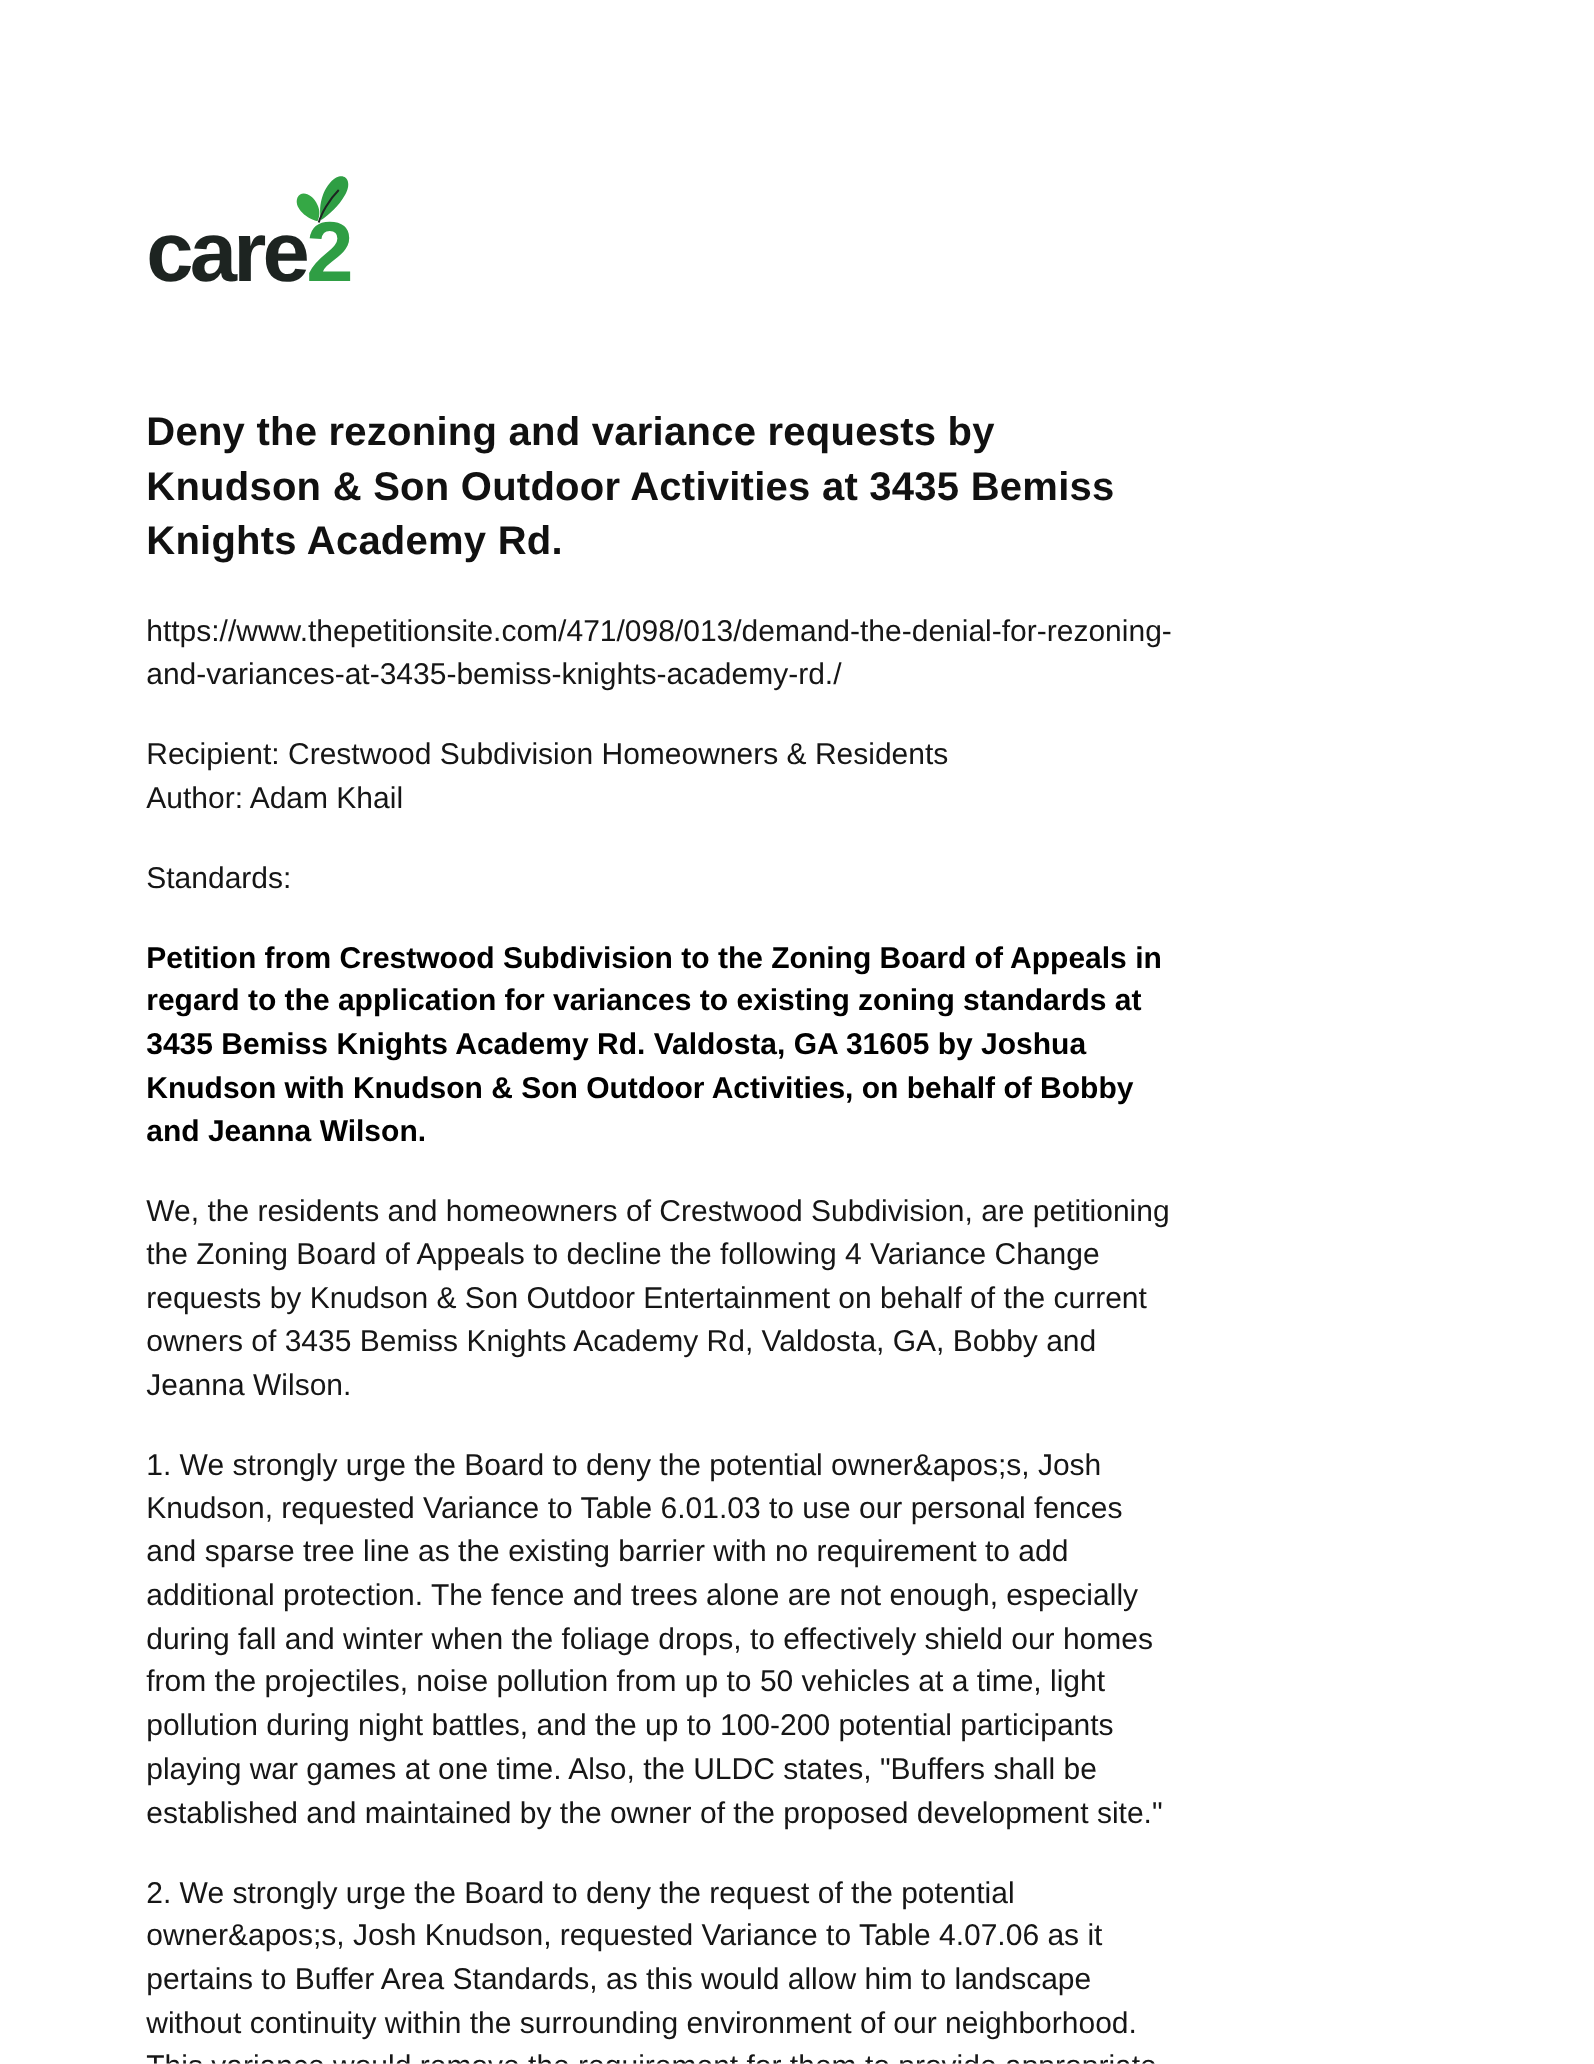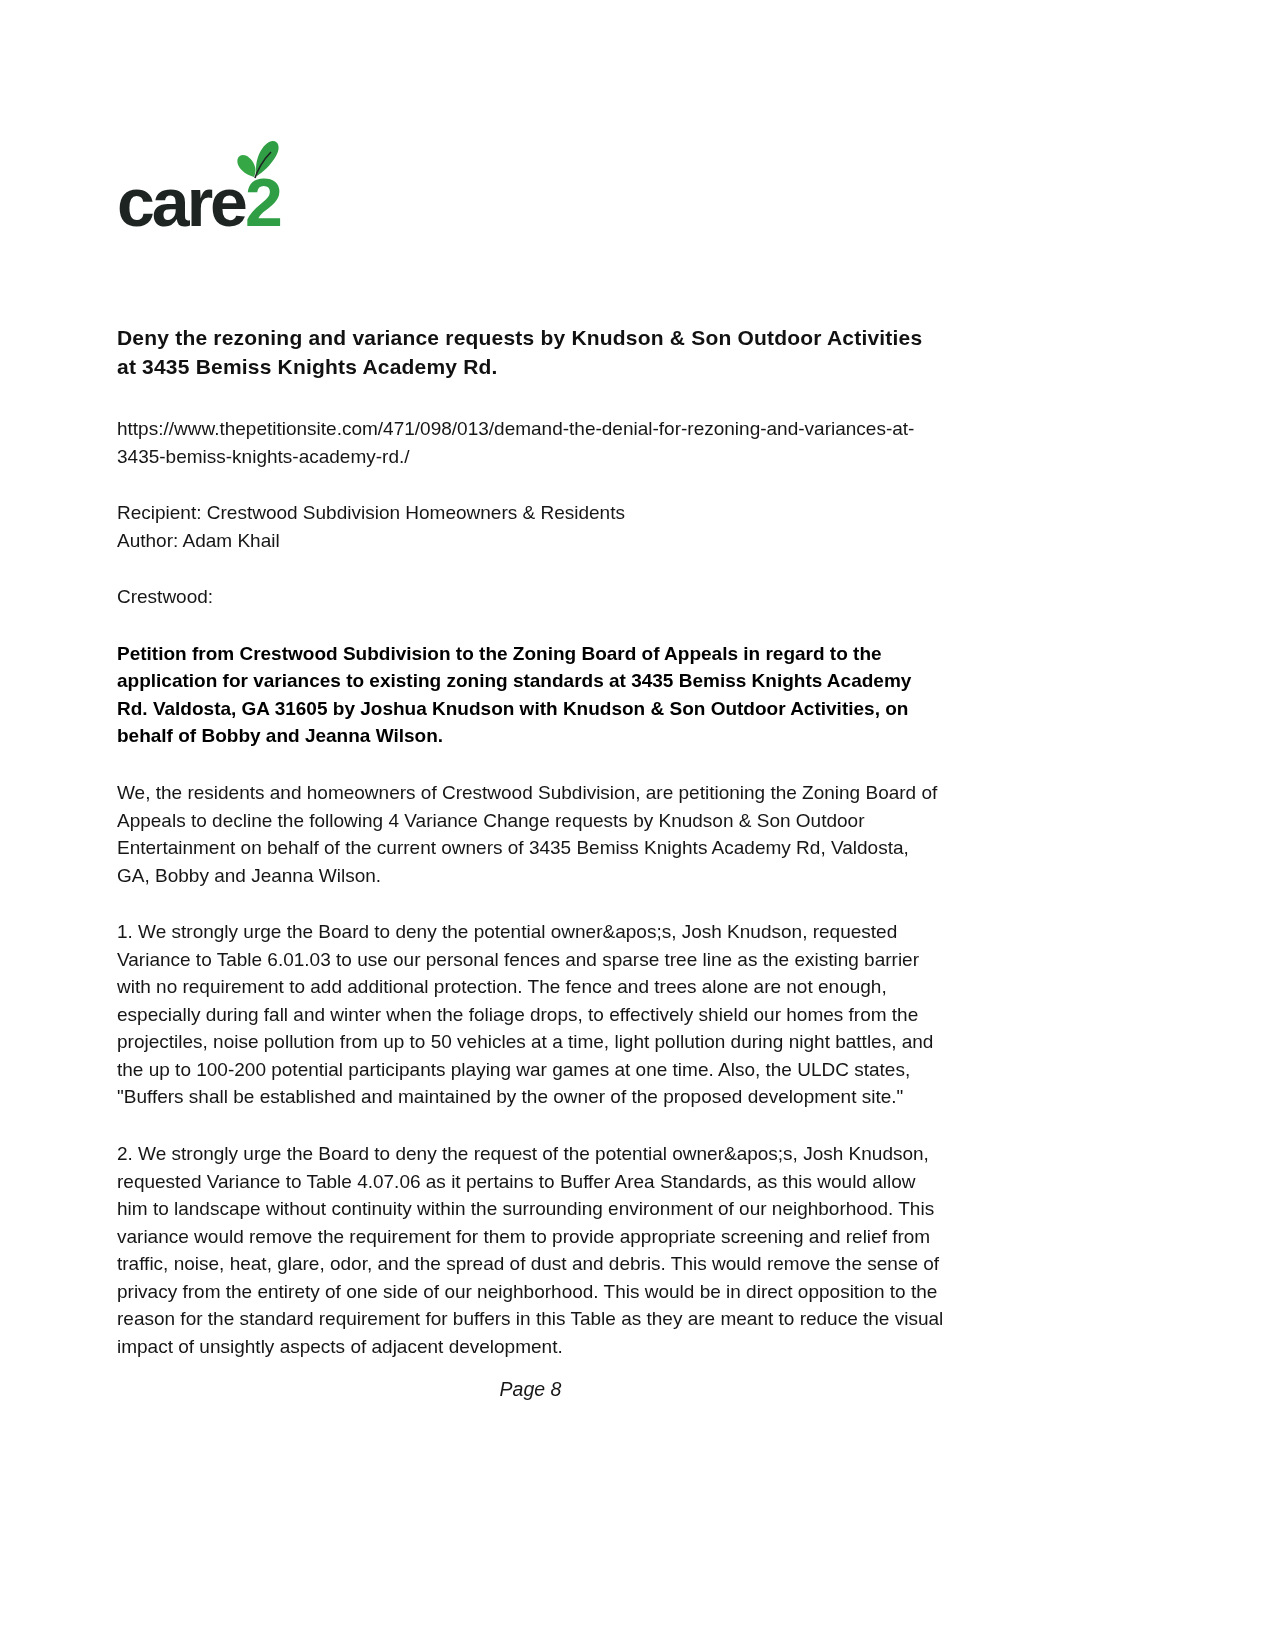--- a/index.html
+++ b/index.html
@@ -36,28 +36,28 @@
     position: absolute;
     top: -30px;
     left: 116px;
     width: 50px;
     height: 44px;
   }
 
   
   .content { max-width: 985px; }
   h1.title {
-    font-size: 21px;
+    font-size: 32px;
     font-weight: bold;
     line-height: 1.36;
     color: #111111;
     margin-bottom: 34px;
     letter-spacing: 0.2px;
   }
-  p { font-size: 19px; line-height: 1.45; }
+  p { font-size: 24px; line-height: 1.45; }
   .url {
     margin-bottom: 29px;
     overflow-wrap: break-word;
     word-wrap: break-word;
   }
   .meta-block { margin-bottom: 29px; }
   .petition-label { margin-bottom: 29px; }
   .summary {
     font-weight: bold;
     color: #000000;
@@ -92,21 +92,21 @@
 
     <h1 class="title">Deny the rezoning and variance requests by Knudson &amp; Son Outdoor Activities at 3435 Bemiss Knights Academy Rd.</h1>
 
     <p class="url">https://www.thepetitionsite.com/471/098/013/demand-the-denial-for-rezoning-and-variances-at-3435-bemiss-knights-academy-rd./</p>
 
     <div class="meta-block">
       <p>Recipient: Crestwood Subdivision Homeowners &amp; Residents</p>
       <p>Author: Adam Khail</p>
     </div>
 
-    <p class="petition-label">Crestwood:</p>
+    <p class="petition-label">Standards:</p>
 
     <p class="summary">Petition from Crestwood Subdivision to the Zoning Board of Appeals in regard to the application for variances to existing zoning standards at 3435 Bemiss Knights Academy Rd. Valdosta, GA 31605 by Joshua Knudson with Knudson &amp; Son Outdoor Activities, on behalf of Bobby and Jeanna Wilson.</p>
 
     <p class="body-paragraph">We, the residents and homeowners of Crestwood Subdivision, are petitioning the Zoning Board of Appeals to decline the following 4 Variance Change requests by Knudson &amp; Son Outdoor Entertainment on behalf of the current owners of 3435 Bemiss Knights Academy Rd, Valdosta, GA, Bobby and Jeanna Wilson.</p>
 
     <p class="body-paragraph">1. We strongly urge the Board to deny the potential owner&amp;apos;s, Josh Knudson, requested Variance to Table 6.01.03 to use our personal fences and sparse tree line as the existing barrier with no requirement to add additional protection. The fence and trees alone are not enough, especially during fall and winter when the foliage drops, to effectively shield our homes from the projectiles, noise pollution from up to 50 vehicles at a time, light pollution during night battles, and the up to 100-200 potential participants playing war games at one time. Also, the ULDC states, "Buffers shall be established and maintained by the owner of the proposed development site."</p>
 
     <p class="body-paragraph">2. We strongly urge the Board to deny the request of the potential owner&amp;apos;s, Josh Knudson, requested Variance to Table 4.07.06 as it pertains to Buffer Area Standards, as this would allow him to landscape without continuity within the surrounding environment of our neighborhood. This variance would remove the requirement for them to provide appropriate screening and relief from traffic, noise, heat, glare, odor, and the spread of dust and debris. This would remove the sense of privacy from the entirety of one side of our neighborhood. This would be in direct opposition to the reason for the standard requirement for buffers in this Table as they are meant to reduce the visual impact of unsightly aspects of adjacent development.</p>
 
     <div class="page-footer">Page 8</div>

